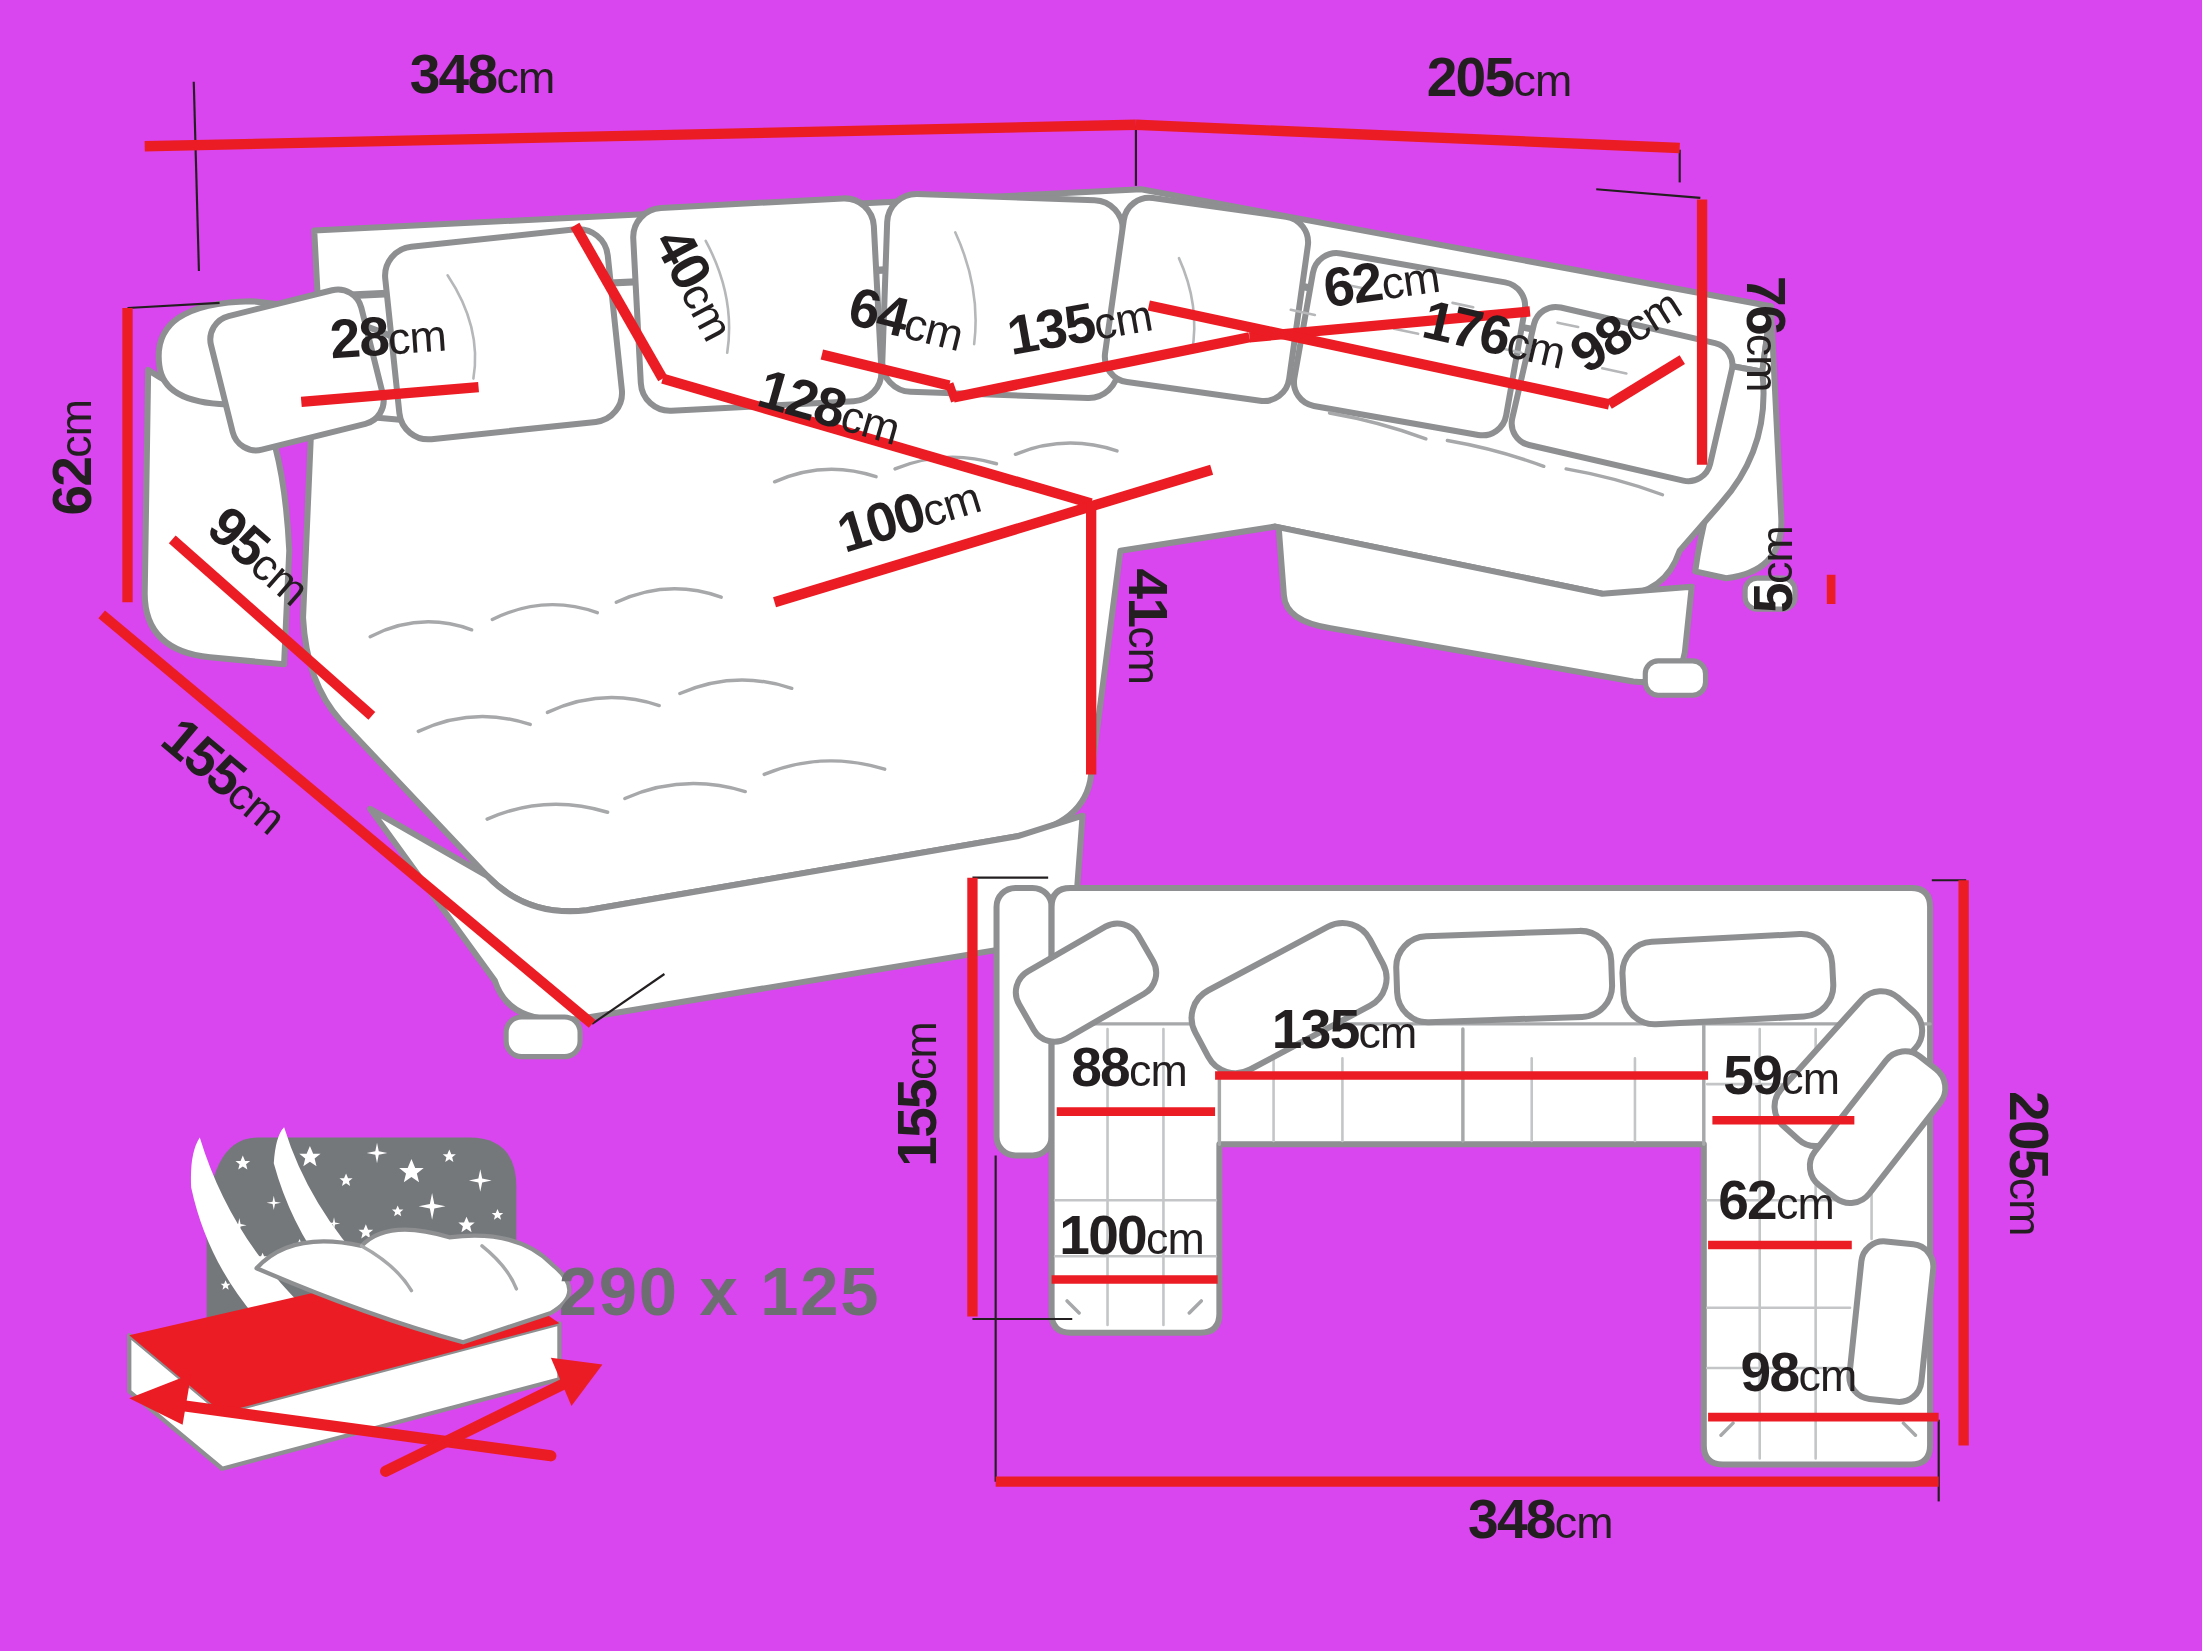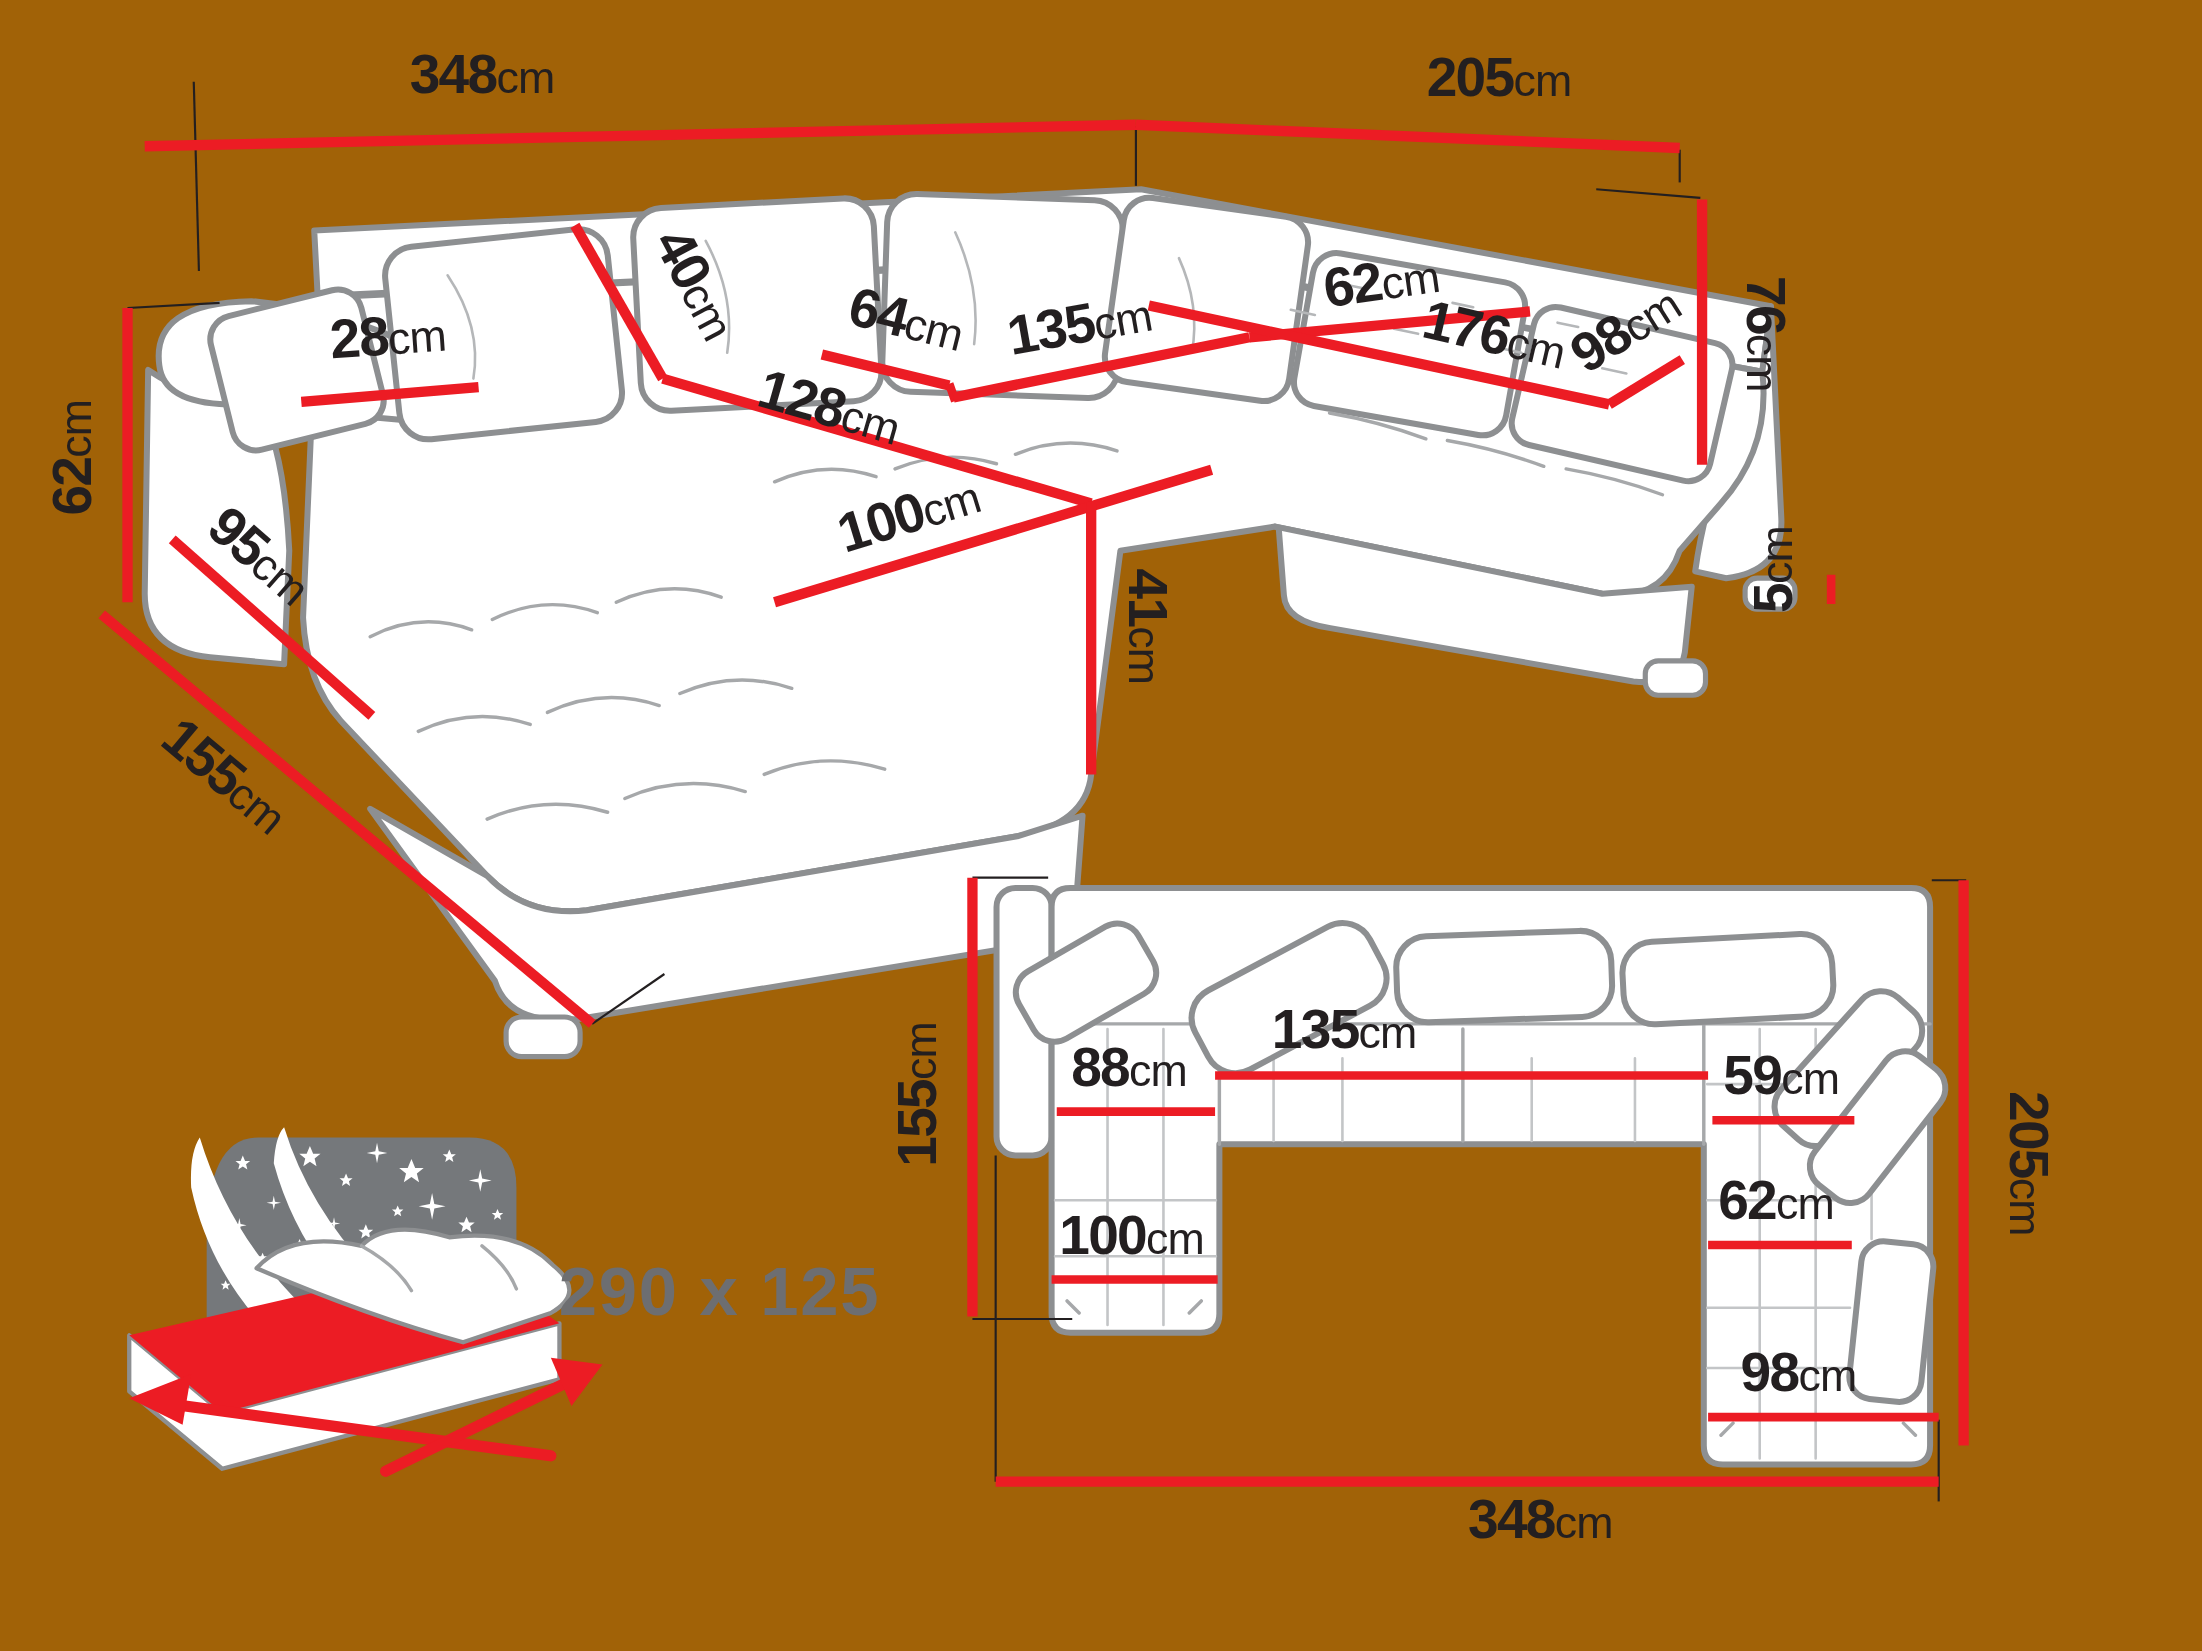--- a/index.html
+++ b/index.html
@@ -1,16 +1,16 @@
 <!DOCTYPE html>
 <html style="font-size:13.8px"><head>
 <meta charset="utf-8">
 <style>
   html,body{margin:0;padding:0;background:#ffffff;}
-  .page{position:relative;width:2203px;height:1652px;background:#a16207;overflow:hidden;text-align:right;}
+  .page{position:relative;width:2203px;height:1652px;background:#d946ef;overflow:hidden;text-align:right;}
   svg{position:absolute;left:0;top:0;}
   text{font-family:"Liberation Sans","DejaVu Sans",sans-serif;fill:#231f20;}
   .num{font-size:64px;font-weight:700;letter-spacing:-2px;}
   .u{font-size:52px;font-weight:400;letter-spacing:-1px;}
   .bedsize{font-size:80px;font-weight:700;fill:#6d6e71;letter-spacing:2px;}
   .red{stroke:#ec1c24;stroke-width:12;fill:none;}
   .redthin{stroke:#ec1c24;stroke-width:10;fill:none;}
   .guide{stroke:#231f20;stroke-width:2.5;fill:none;}
   .sofa{stroke:#8d8f91;stroke-width:7;fill:#ffffff;stroke-linejoin:round;stroke-linecap:round;}
   .sofafill{stroke:#8d8f91;stroke-width:6;fill:#ffffff;stroke-linejoin:round;stroke-linecap:round;}

